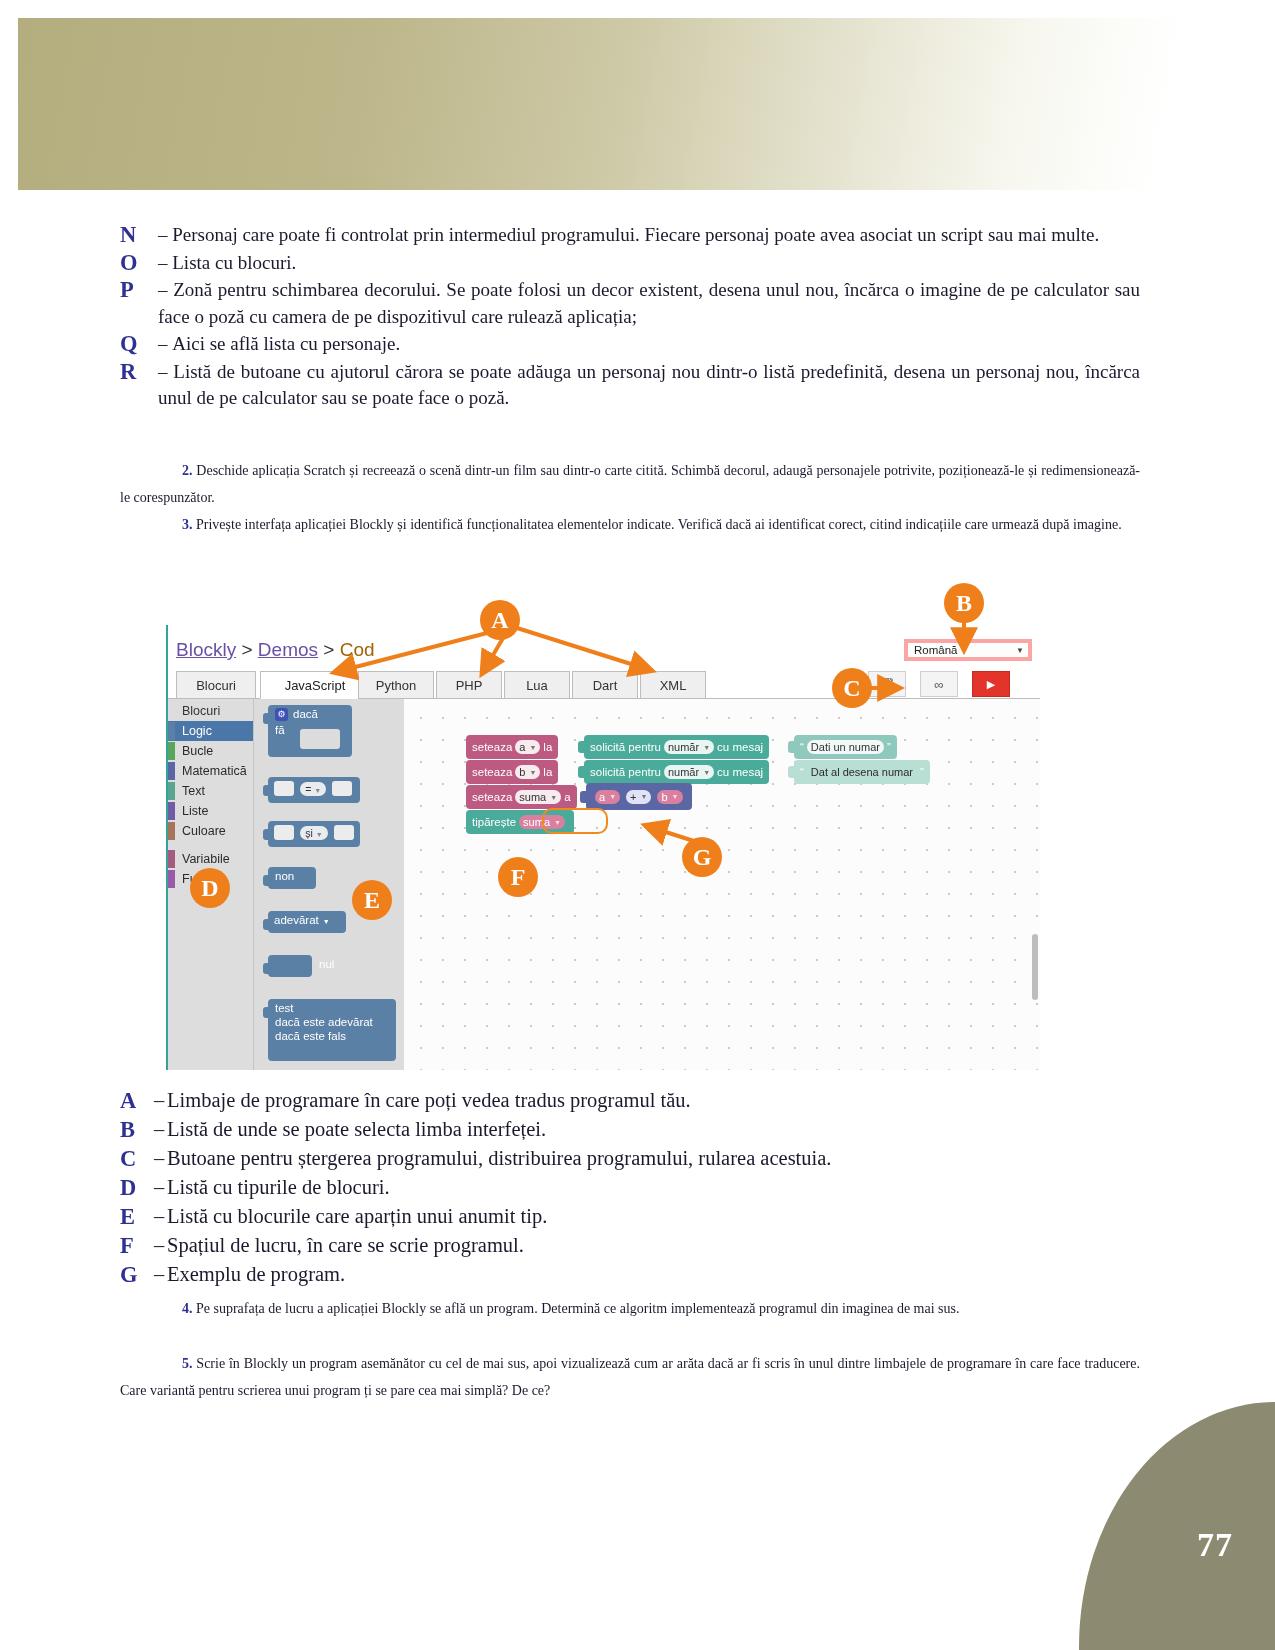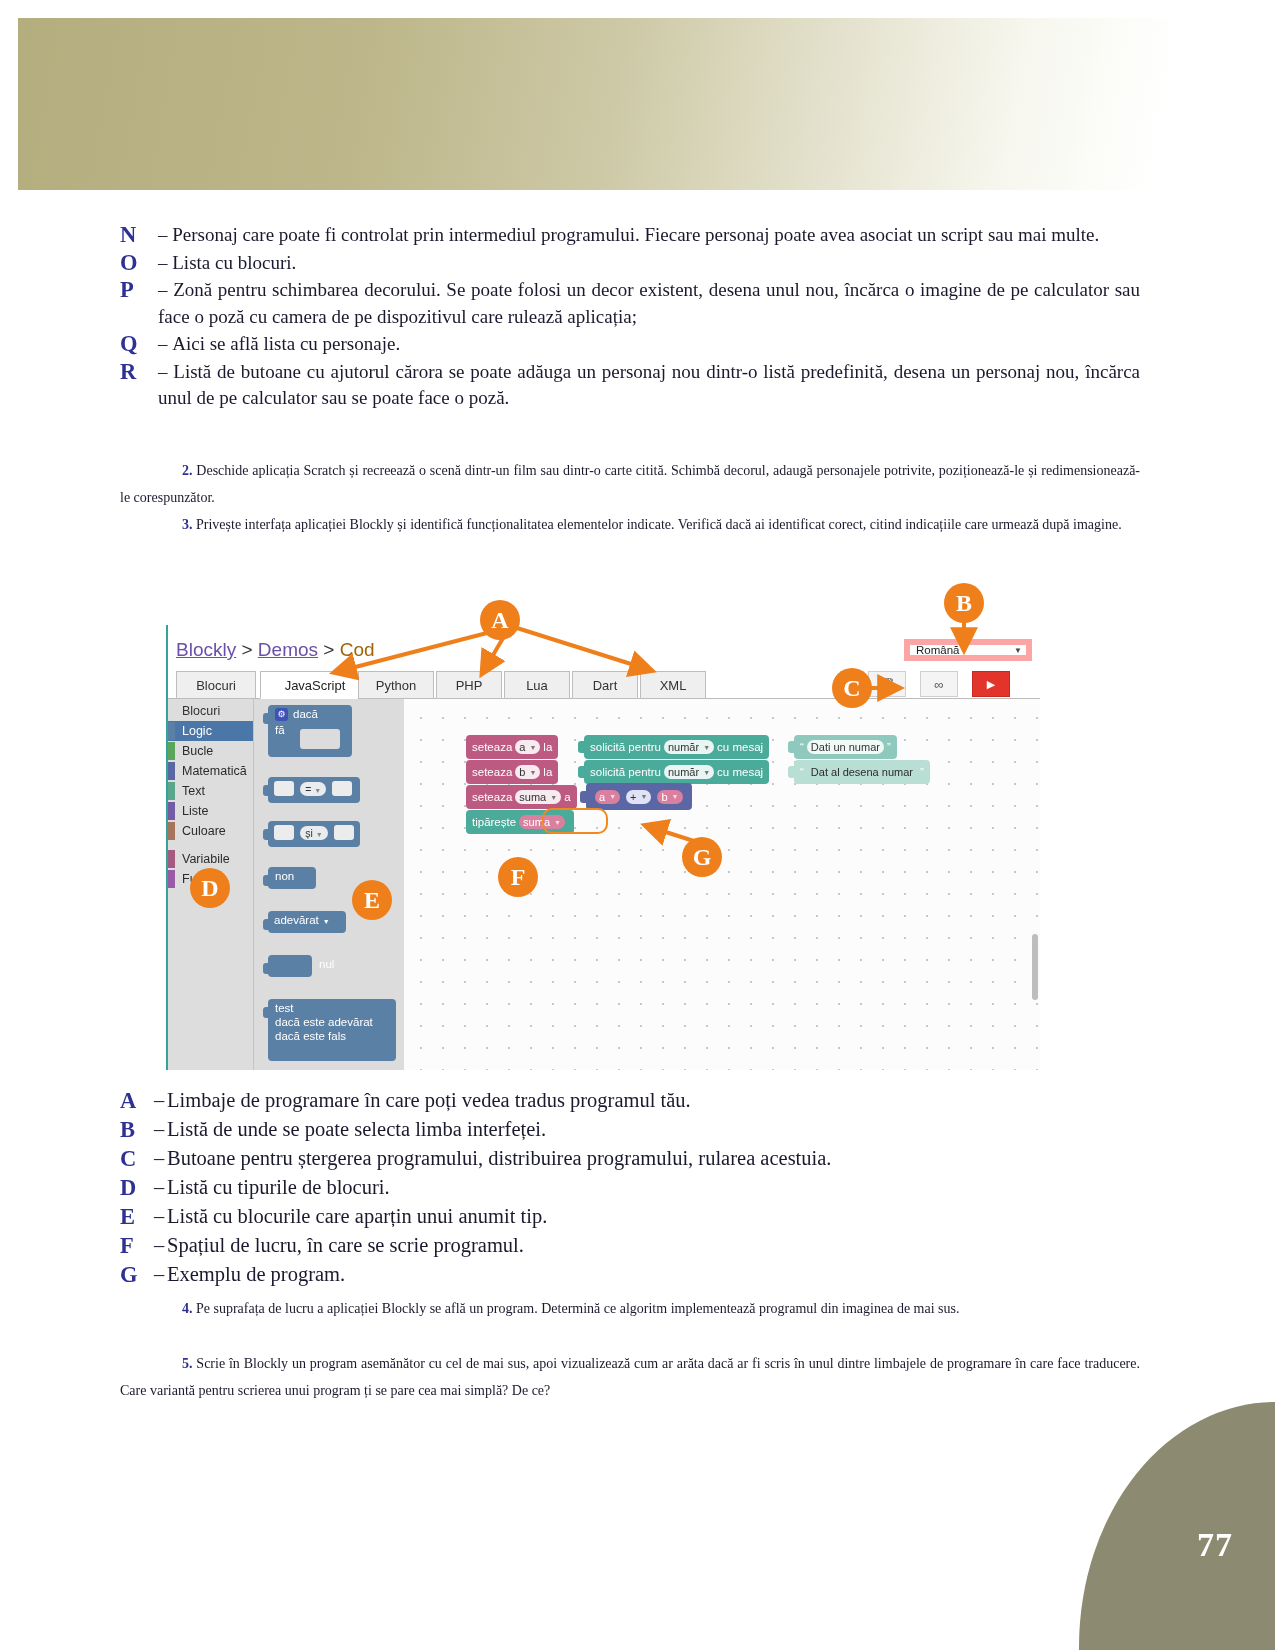--- a/index.html
+++ b/index.html
@@ -76,21 +76,21 @@
     position:absolute; left:8px; top:14px;
     font-size:19px; color:#333;
   }
   #crumb .lnk { color:#6b4fa8; text-decoration:underline; }
   #crumb .sep { color:#333; }
   #crumb .cur { color:#a16207; }
 
   
   #lang-select {
     position:absolute; right:8px; top:14px; width:128px; height:22px;
-    border:6px solid #fca5a5; background:#fdfdfd;
+    border:4px solid #fca5a5; background:#fdfdfd;
     font-size:11.5px; color:#222;
     display:flex; align-items:center; padding-left:6px;
     font-family:"Liberation Sans", sans-serif;
   }
   #lang-select .caret {
     position:absolute; right:4px; top:0; height:100%;
     display:flex; align-items:center; font-size:8px; color:#444;
   }
 
   

